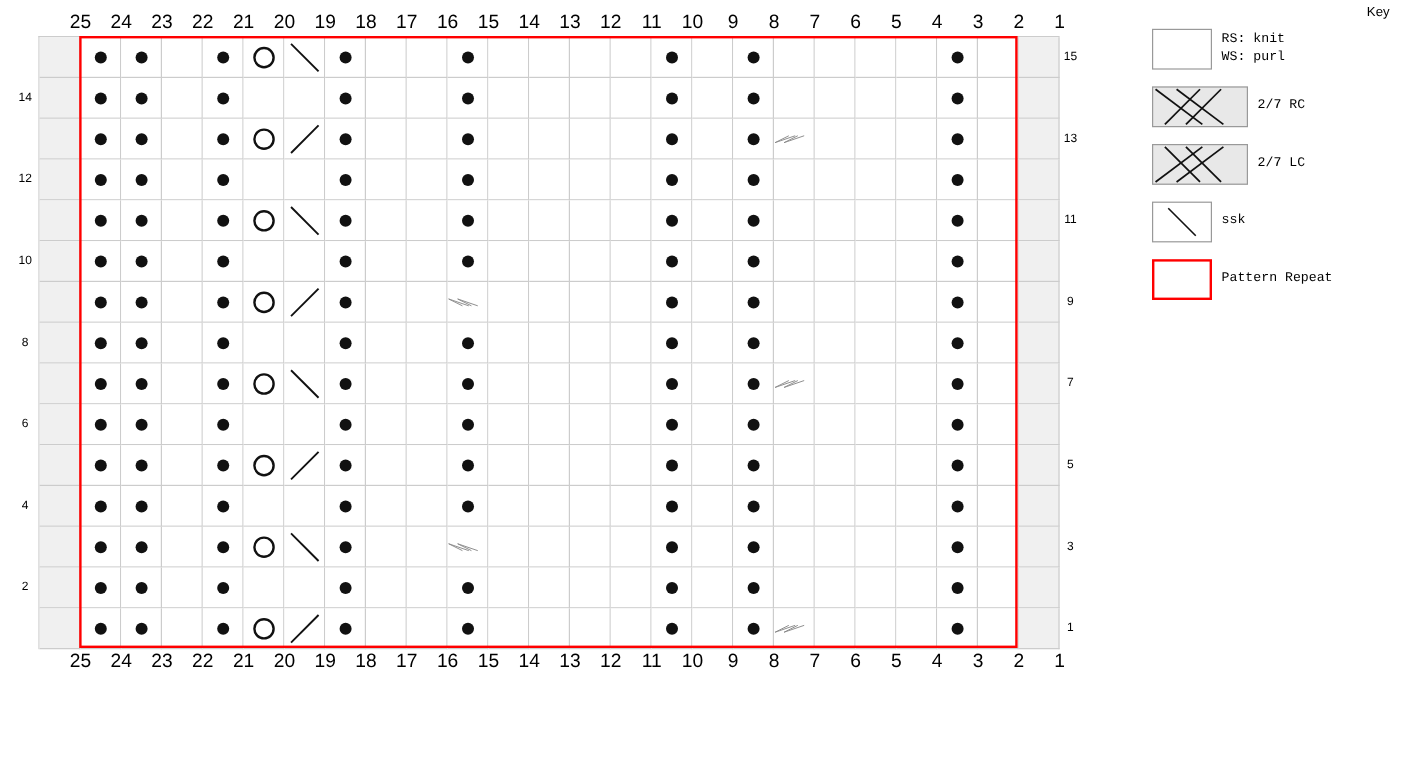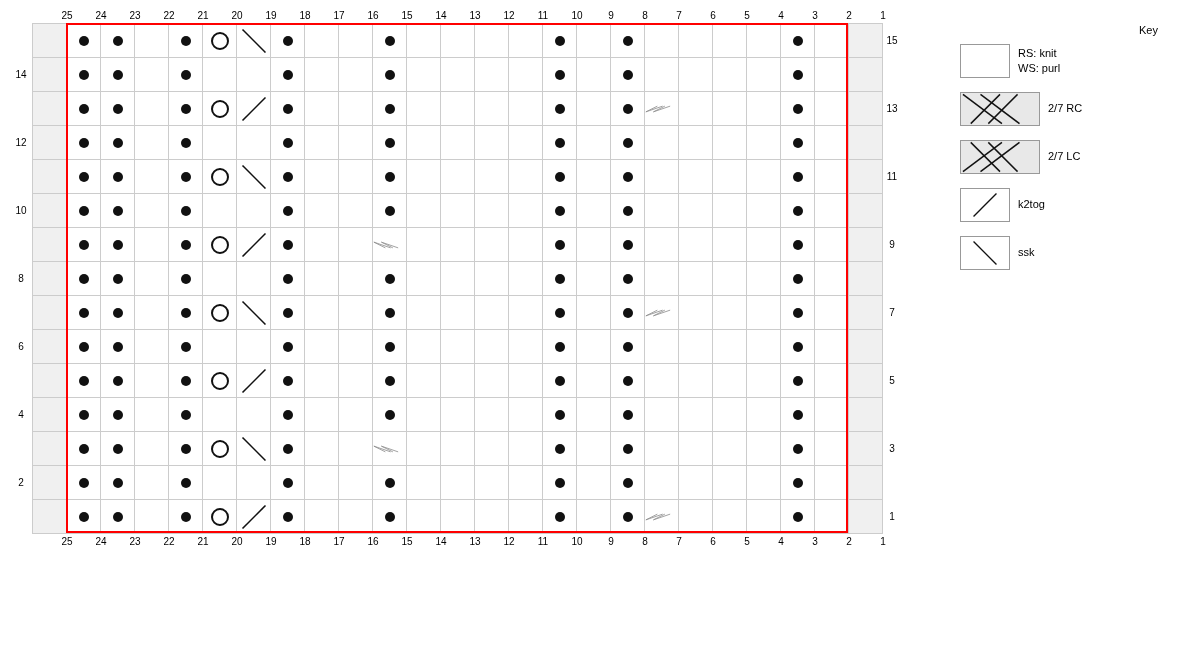--- a/index.html
+++ b/index.html
@@ -17,34 +17,34 @@
       width: 1178px;
       height: 645px;
     }
     #chart-area {
       flex: 0 0 950px;
       padding: 10px 5px 10px 10px;
       position: relative;
     }
     #key-area {
       flex: 0 0 228px;
-      padding: 24px 10px;
+      padding: 4px 10px;
       position: relative;
     }
     .key-title {
       font-size: 11px;
       font-weight: normal;
       margin-bottom: 8px;
       text-align: right;
       padding-right: 10px;
     }
     .col-num {
       width: 34px;
       text-align: center;
-      font-size: 10px;
+      font-size: 16px;
     }
     .row-num {
       height: 34px;
       width: 18px;
       display: flex;
       align-items: center;
       justify-content: center;
       font-size: 10px;
     }
     .grid {
@@ -94,20 +94,21 @@
       width: 30px;
       height: 30px;
     }
 
     
     .key-item {
       display: flex;
       align-items: center;
       margin-bottom: 14px;
       gap: 8px;
+      font-family: Liberation Mono, monospace;
     }
     .key-symbol-box {
       width: 50px;
       height: 34px;
       border: 1px solid #999;
       background: #e8e8e8;
       flex-shrink: 0;
       display: flex;
       align-items: center;
       justify-content: center;
@@ -984,32 +985,28 @@
           <line x1="2" y1="32" x2="42" y2="2" stroke="#111" stroke-width="1.5"></line>
           <line x1="20" y1="32" x2="60" y2="2" stroke="#111" stroke-width="1.5"></line>
           <line x1="40" y1="32" x2="10" y2="2" stroke="#111" stroke-width="1.5"></line>
           <line x1="58" y1="32" x2="28" y2="2" stroke="#111" stroke-width="1.5"></line>
         </svg>
       </div>
       <div class="key-label">2/7 LC</div>
     </div>
 
 
-    <div class="key-item">
-      <div class="key-symbol-box white-bg">
-        <svg viewBox="0 0 34 34" width="30" height="30">
-          <line x1="4" y1="30" x2="30" y2="4" stroke="#111" stroke-width="1.5"></line>
-        </svg>
-      </div>
-      <div class="key-label">k2tog</div>
-    </div>
 
     <div class="key-item">
       <div class="key-symbol-box white-bg">
         <svg viewBox="0 0 34 34" width="30" height="30">
           <line x1="4" y1="4" x2="30" y2="30" stroke="#111" stroke-width="1.5"></line>
         </svg>
       </div>
       <div class="key-label">ssk</div>
     </div>
 
+    <div class="key-item">
+      <div class="key-symbol-box red-border"></div>
+      <div class="key-label">Pattern Repeat</div>
+    </div>
   </div>
 </div>
 
 </body></html>

